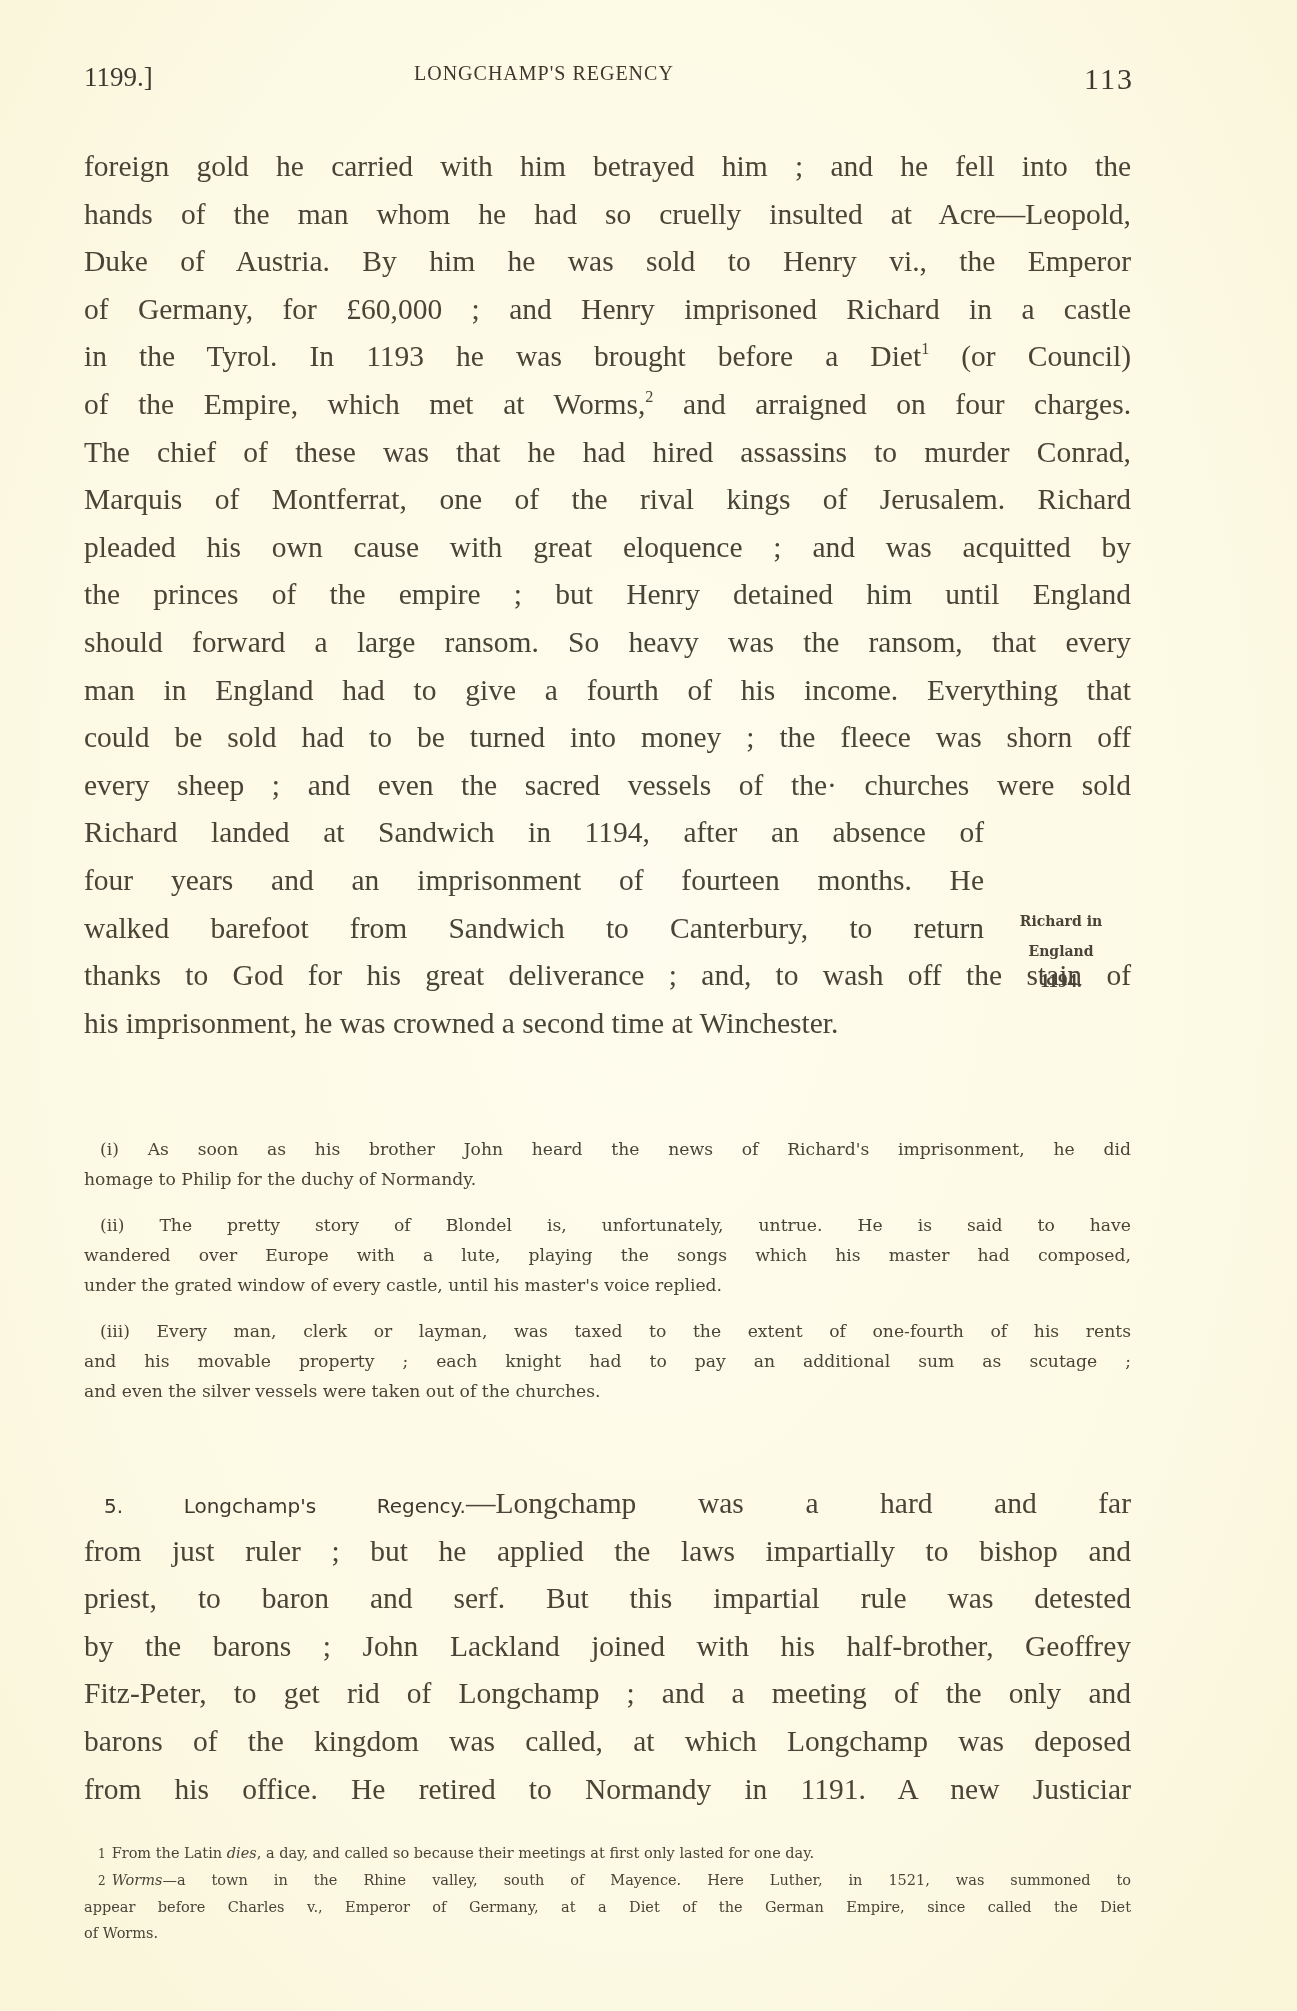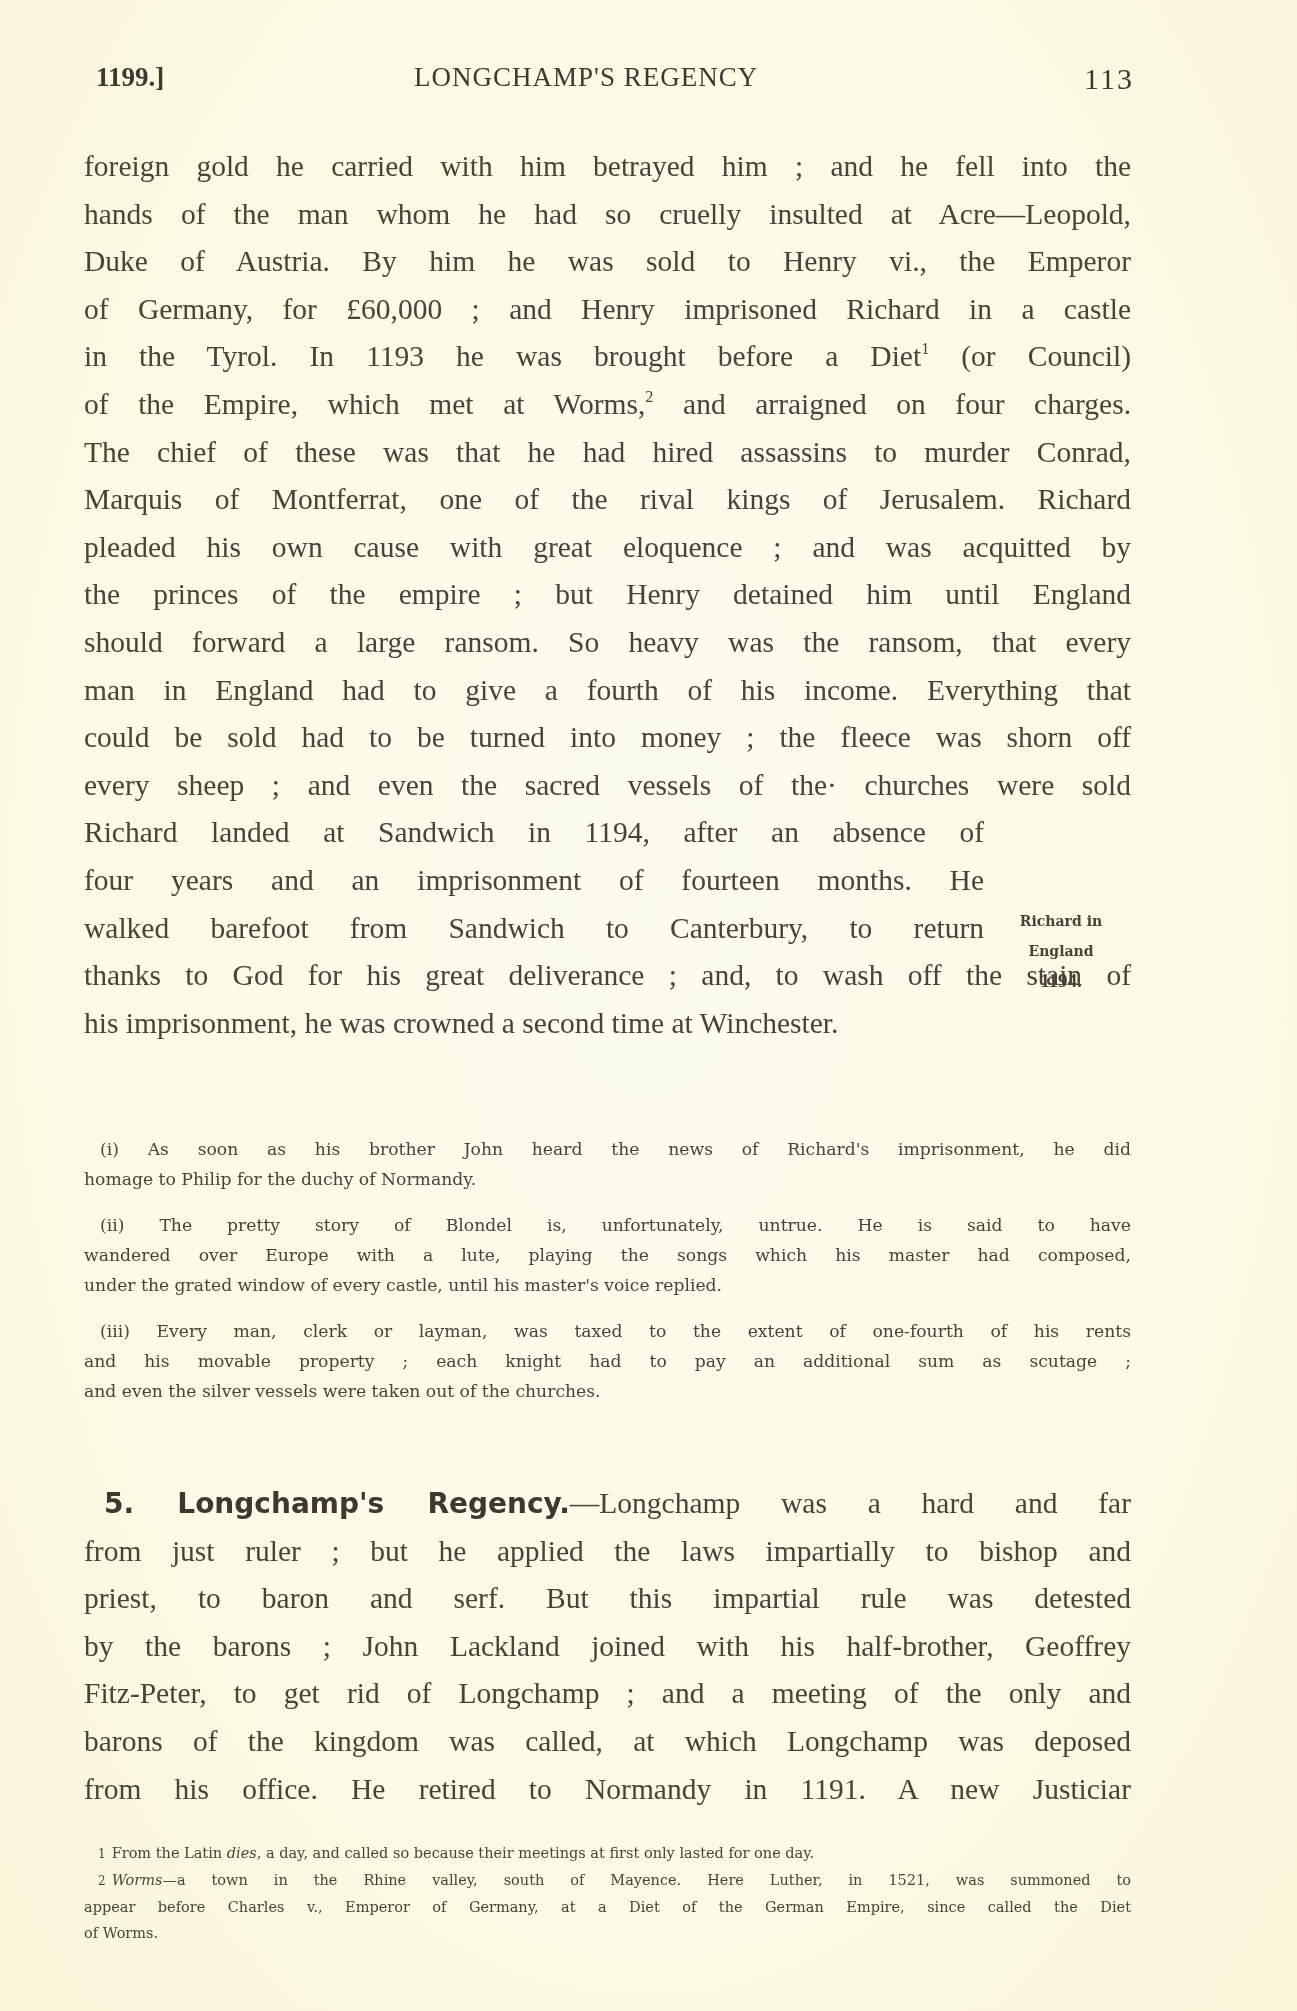--- a/index.html
+++ b/index.html
@@ -27,28 +27,27 @@
     top: 62px;
     left: 84px;
     width: 1050px;
     height: 40px;
     font-family: "Liberation Serif", serif;
     font-size: 28px;
     color: #3e3830;
   }
   .running-head .year {
     position: absolute; left: 0; top: 0;
-    font-weight: bold;
+    font-weight: normal;
     font-size: 27px;
-    margin-left: 12px;
   }
   .running-head .title {
     position: absolute; left: 330px; top: 0;
     letter-spacing: 1px;
-    font-size: 27px;
+    font-size: 20px;
   }
   .running-head .folio {
     position: absolute; right: 0; top: 0;
     font-size: 30px;
     letter-spacing: 2px;
     margin-left: 14px;
   }
 
   
   .body-text {
@@ -143,22 +142,22 @@
   .section .ln {
     display: block;
     white-space: nowrap;
     text-align: justify;
     text-align-last: justify;
     height: 47.6px;
   }
   .section .ln.first { padding-left: 20px; }
   .section .heading {
     font-family: "DejaVu Sans", sans-serif;
-    font-weight: bold;
-    font-size: 28px;
+    font-weight: normal;
+    font-size: 20px;
     color: #3e3830;
   }
 
   
   .footnotes {
     position: absolute;
     left: 84px;
     top: 1840px;
     width: 1047px;
     font-family: "DejaVu Serif", serif;

